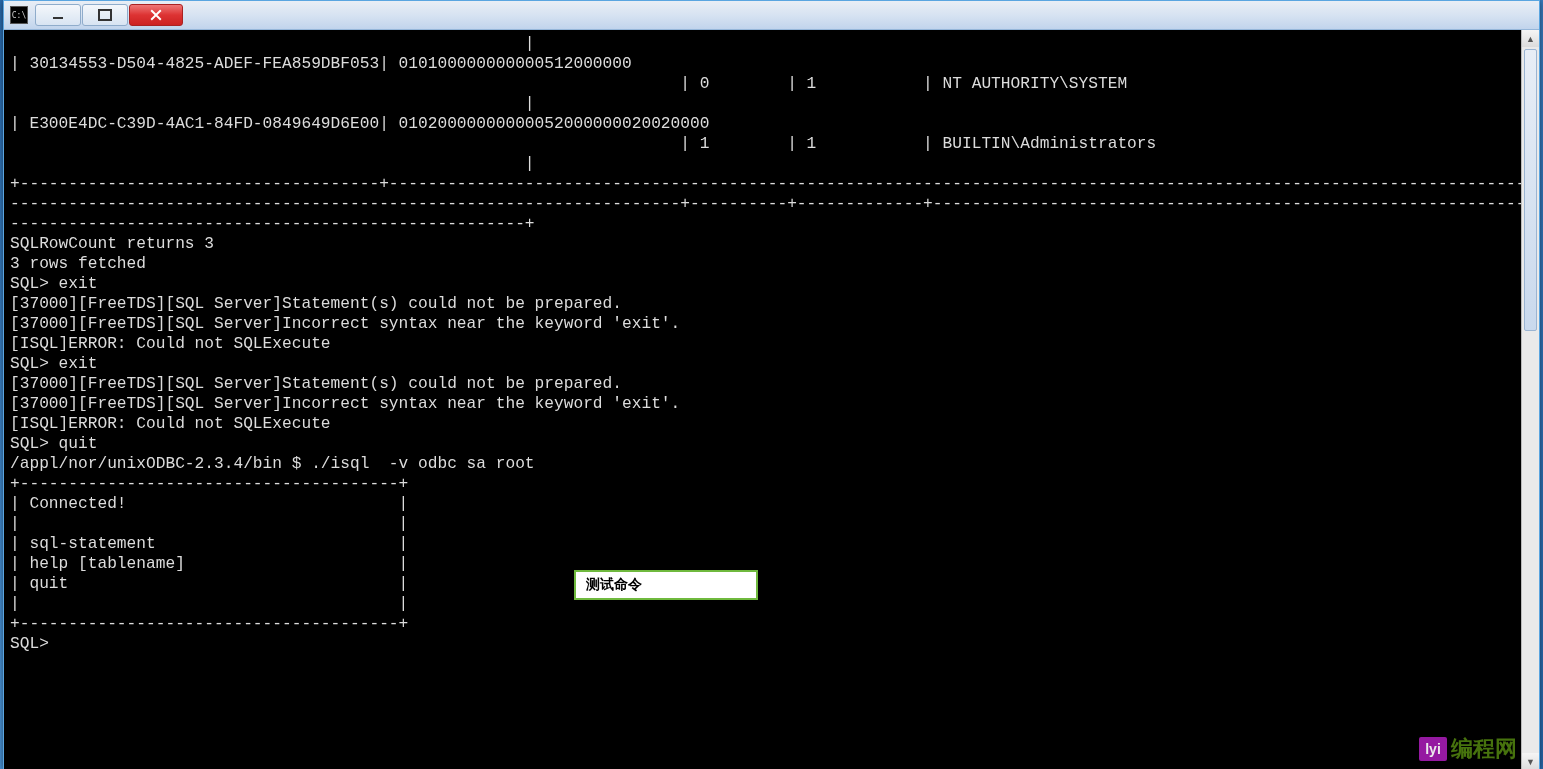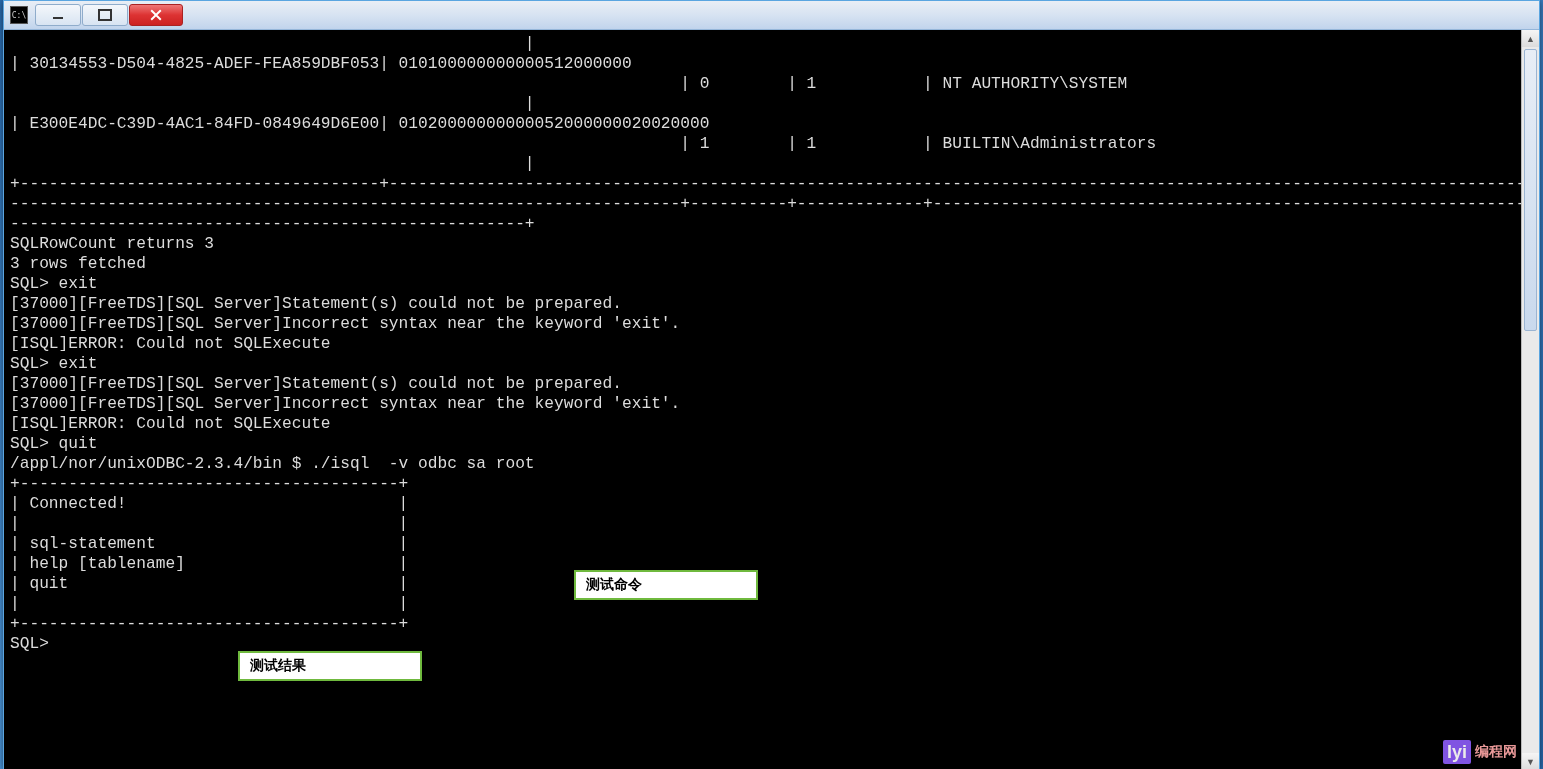--- a/index.html
+++ b/index.html
@@ -139,26 +139,26 @@
 
   
   .watermark {
     position: absolute;
     right: 22px;
     bottom: 6px;
     display:flex;align-items:center;gap:4px;
     opacity:0.92;
   }
   .watermark .logo{
-    width:28px;height:24px;background:#8b5cf6;color:#fff;
+    width:28px;height:24px;background:#a21caf;color:#fff;
     display:flex;align-items:center;justify-content:center;
-    font-weight:bold;font-size:18px;font-family:sans-serif;
+    font-weight:bold;font-size:14px;font-family:sans-serif;
     border-radius:2px;
   }
-  .watermark .txt{color:#fca5a5;font-size:14px;font-weight:bold;font-family:Liberation Serif, serif;}
+  .watermark .txt{color:#4d7c0f;font-size:22px;font-weight:bold;font-family:Liberation Serif, serif;}
 
 </style>
 </head>
 <body>
 
 <div class="window">
 
   <div class="titlebar">
     <div class="title-icon">C:\</div>
     <div class="win-btns">
@@ -199,21 +199,20 @@
 | Connected!                            |
 |                                       |
 | sql-statement                         |
 | help [tablename]                      |
 | quit                                  |
 |                                       |
 +---------------------------------------+
 SQL&gt;</pre>
 
     <div class="callout c1">测试命令</div>
-    <div class="callout c2">测试结果</div>
 
     <div class="vscroll">
       <div class="arrow">▲</div>
       <div class="track">
         <div class="thumb"></div>
       </div>
       <div class="arrow">▼</div>
     </div>
 
     <div class="watermark">

